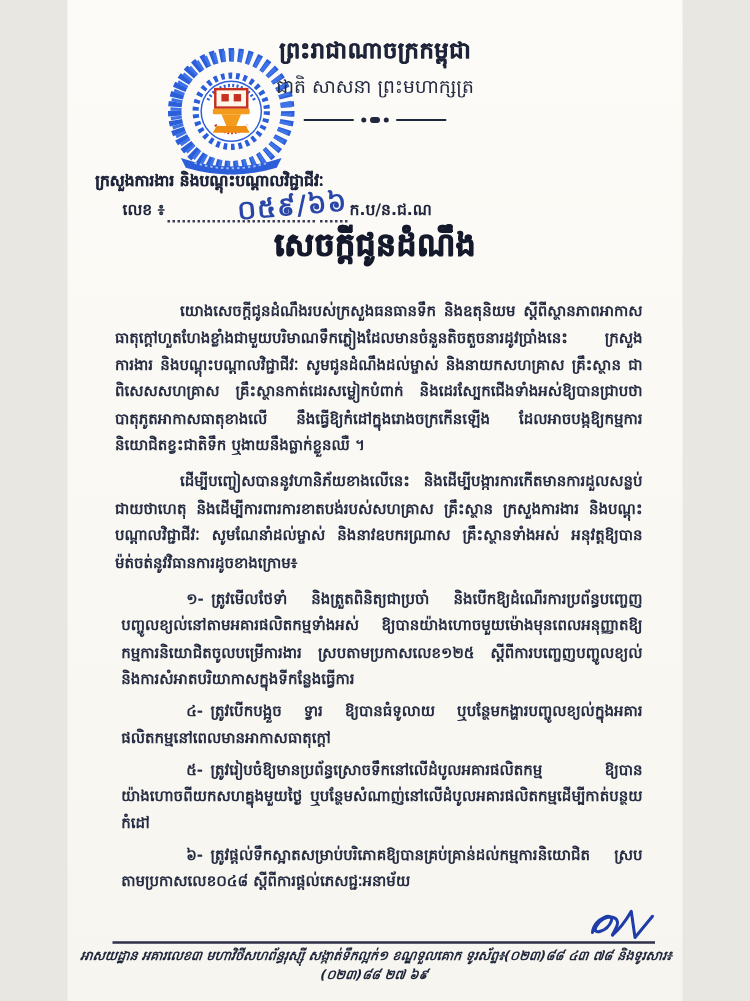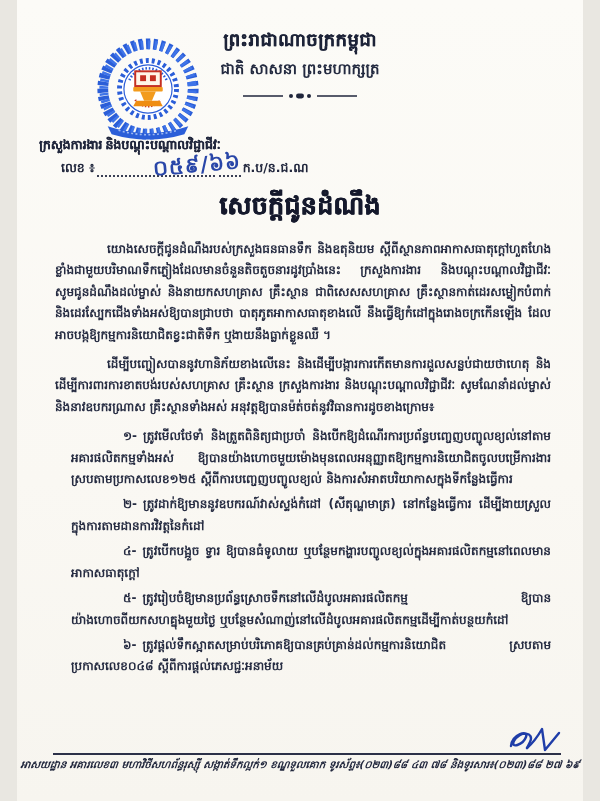--- a/index.html
+++ b/index.html
@@ -2,88 +2,87 @@
 <html><head>
 <meta charset="utf-8">
 <style>
   html,body{margin:0;padding:0;}
   body{
     font-family:"DejaVu Sans","Liberation Sans",sans-serif;
     background:#e9e7e1;
   }
   .page{
     position:relative;
-    width:566px;height:801px;
+    width:492px;height:801px;
     margin:0 auto;
     background:linear-gradient(180deg,#fcfbf7 0%,#faf8f3 60%,#f7f5ef 100%);
     color:#232a40;
     overflow:hidden;
   }
   
   .kingdom-block{
     position:absolute;top:28px;left:0;right:0;
     text-align:center;
   }
   .kingdom-title{
     font-size:18px;font-weight:bold;color:#1d2338;
     letter-spacing:.5px;
     text-shadow:.4px 0 0 #1d2338;
   }
   .kingdom-motto{
     margin-top:4px;
-    font-size:15px;font-weight:bold;color:#232a40;
+    font-size:15px;font-weight:normal;color:#232a40;
   }
   .motto-divider{display:inline-block;margin-top:5px;}
   
   .emblem{position:absolute;left:72px;top:32px;width:118px;height:114px;}
   
   .ministry-block{position:absolute;left:22px;top:137px;width:320px;}
   .ministry-name{
     font-size:12.5px;font-weight:bold;color:#20263c;
     text-shadow:.3px 0 0 #20263c;
     white-space:nowrap;
-    font-family:Liberation Serif, serif;
   }
   .number-line{
     position:relative;
     margin:5px 0 0 22px;
     font-size:12.5px;font-weight:bold;color:#20263c;
-    display:flex;align-items:center;
+    display:flex;align-items:flex-end;
   }
   .dots{
     display:inline-block;width:118px;height:13px;
     border-bottom:2px dotted #3a3f55;
     margin:0 2px;
   }
   .dots.short{width:22px;}
   .handwritten-number{
     position:absolute;left:92px;top:-9px;
     font-size:21px;font-weight:bold;color:#2946a8;
     transform:rotate(-5deg);
     letter-spacing:1px;
     white-space:nowrap;
   }
   .number-code{white-space:nowrap;}
   
   .doc-title{
-    position:absolute;top:190px;left:0;right:0;
+    position:absolute;top:180px;left:0;right:0;
     text-align:center;
     font-size:25px;font-weight:bold;color:#15192c;
     text-shadow:.7px 0 0 #15192c, 0 .4px 0 #15192c;
     letter-spacing:.5px;
   }
   
   .body-text{
     position:absolute;top:239px;left:38px;right:32px;
     font-size:12px;line-height:21.4px;font-weight:600;
     color:#262c42;
     text-align:justify;
   }
   .para{margin:0 0 8px 0;text-indent:52px;}
-  .notice-item{margin:0 0 4px 16px;text-indent:52px;}
+  .notice-item{margin:0 0 4px 5px;text-indent:52px;}
   .notice-item .item-label{padding-right:6px;}
   
   .initial-signature{position:absolute;right:14px;top:720px;width:72px;height:44px;}
   
   .footer-rule{
     position:absolute;left:36px;right:22px;top:753px;
     border-top:2px solid #2c3148;height:0;
   }
   .footer-address{
     position:absolute;top:758px;left:0;right:0;
@@ -150,21 +149,20 @@
     </div>
   </div>
 
   <div class="doc-title">សេចក្តីជូនដំណឹង</div>
 
   <div class="body-text">
     <p class="para">យោងសេចក្តីជូនដំណឹងរបស់ក្រសួងធនធានទឹក និងឧតុនិយម ស្តីពីស្ថានភាពអាកាសធាតុក្តៅហួតហែងខ្លាំងជាមួយបរិមាណទឹកភ្លៀងដែលមានចំនួនតិចតួចនារដូវប្រាំងនេះ ក្រសួងការងារ និងបណ្តុះបណ្តាលវិជ្ជាជីវៈ សូមជូនដំណឹងដល់ម្ចាស់ និងនាយកសហគ្រាស គ្រឹះស្ថាន ជាពិសេសសហគ្រាស គ្រឹះស្ថានកាត់ដេរសម្លៀកបំពាក់ និងដេរស្បែកជើងទាំងអស់ឱ្យបានជ្រាបថា បាតុភូតអាកាសធាតុខាងលើ នឹងធ្វើឱ្យកំដៅក្នុងរោងចក្រកើនឡើង ដែលអាចបង្កឱ្យកម្មការនិយោជិតខ្វះជាតិទឹក ឬងាយនឹងធ្លាក់ខ្លួនឈឺ ។</p>
     <p class="para">ដើម្បីបញ្ចៀសបាននូវហានិភ័យខាងលើនេះ និងដើម្បីបង្ការការកើតមានការដួលសន្លប់ជាយថាហេតុ និងដើម្បីការពារការខាតបង់របស់សហគ្រាស គ្រឹះស្ថាន ក្រសួងការងារ និងបណ្តុះបណ្តាលវិជ្ជាជីវៈ សូមណែនាំដល់ម្ចាស់ និងនាវឧបករណ្រាស គ្រឹះស្ថានទាំងអស់ អនុវត្តឱ្យបានម៉ត់ចត់នូវវិធានការដូចខាងក្រោម៖</p>
 
     <p class="notice-item"><span class="item-label">១-</span><span>ត្រូវមើលថែទាំ និងត្រួតពិនិត្យជាប្រចាំ និងបើកឱ្យដំណើរការប្រព័ន្ធបញ្ចេញបញ្ចូលខ្យល់នៅតាមអគារផលិតកម្មទាំងអស់ ឱ្យបានយ៉ាងហោចមួយម៉ោងមុនពេលអនុញ្ញាតឱ្យកម្មការនិយោជិតចូលបម្រើការងារ ស្របតាមប្រកាសលេខ១២៥ ស្តីពីការបញ្ចេញបញ្ចូលខ្យល់ និងការសំអាតបរិយាកាសក្នុងទីកន្លែងធ្វើការ</span></p>
-    <p class="notice-item"><span class="item-label">២-</span><span>ត្រូវដាក់ឱ្យមាននូវឧបករណ៍វាស់ស្ទង់កំដៅ (សីតុណ្ហមាត្រ) នៅកន្លែងធ្វើការ ដើម្បីងាយស្រួលក្នុងការតាមដានការវិវត្តនៃកំដៅ</span></p>
     <p class="notice-item"><span class="item-label">៤-</span><span>ត្រូវបើកបង្អួច ទ្វារ ឱ្យបានធំទូលាយ ឬបន្ថែមកង្ហារបញ្ចូលខ្យល់ក្នុងអគារផលិតកម្មនៅពេលមានអាកាសធាតុក្តៅ</span></p>
     <p class="notice-item"><span class="item-label">៥-</span><span>ត្រូវរៀបចំឱ្យមានប្រព័ន្ធស្រោចទឹកនៅលើដំបូលអគារផលិតកម្ម ឱ្យបានយ៉ាងហោចពីយកសហគ្នុងមួយថ្ងៃ ឬបន្ថែមសំណាញ់នៅលើដំបូលអគារផលិតកម្មដើម្បីកាត់បន្ថយកំដៅ</span></p>
     <p class="notice-item"><span class="item-label">៦-</span><span>ត្រូវផ្តល់ទឹកស្អាតសម្រាប់បរិភោគឱ្យបានគ្រប់គ្រាន់ដល់កម្មការនិយោជិត ស្របតាមប្រកាសលេខ០៤៨ ស្តីពីការផ្តល់ភេសជ្ជៈអនាម័យ</span></p>
   </div>
 
   <div class="initial-signature">
     <svg width="72" height="44" viewBox="0 0 72 44" aria-hidden="true">
       <path d="M14 26 C15 14 32 9 29 17 C26 25 13 29 17 21 C23 10 38 12 33 22 L30 28" fill="none" stroke="#1f3da8" stroke-width="2.4" stroke-linecap="round"></path>
       <path d="M30 28 C36 23 41 16 45 9 L48 30 L62 13" fill="none" stroke="#1f3da8" stroke-width="2.4" stroke-linecap="round" stroke-linejoin="round"></path>
     </svg>

